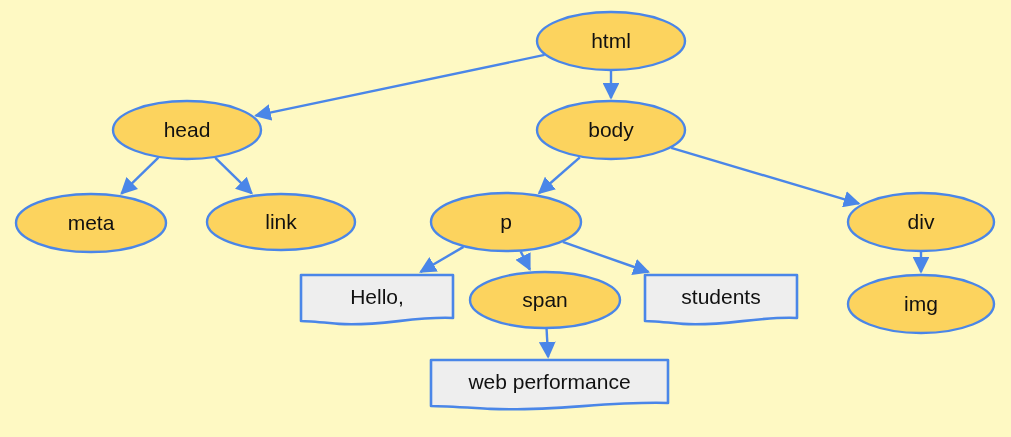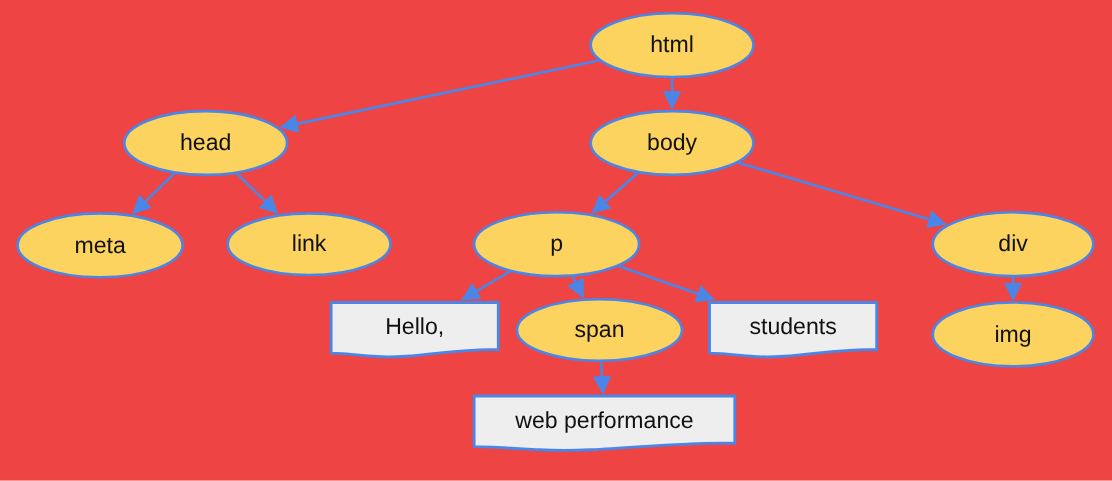--- a/index.html
+++ b/index.html
@@ -10,21 +10,21 @@
   body {
     width: 1011px;
     height: 437px;
     font-family: "Liberation Sans", sans-serif;
     overflow: hidden;
   }
   #diagram-root {
     position: relative;
     width: 1011px;
     height: 437px;
-    background: #ef4444;
+    background: #fef9c3;
   }
   #dom-tree-svg {
     position: absolute;
     left: 0;
     top: 0;
     width: 1011px;
     height: 437px;
     display: block;
   }
   .node-label {

